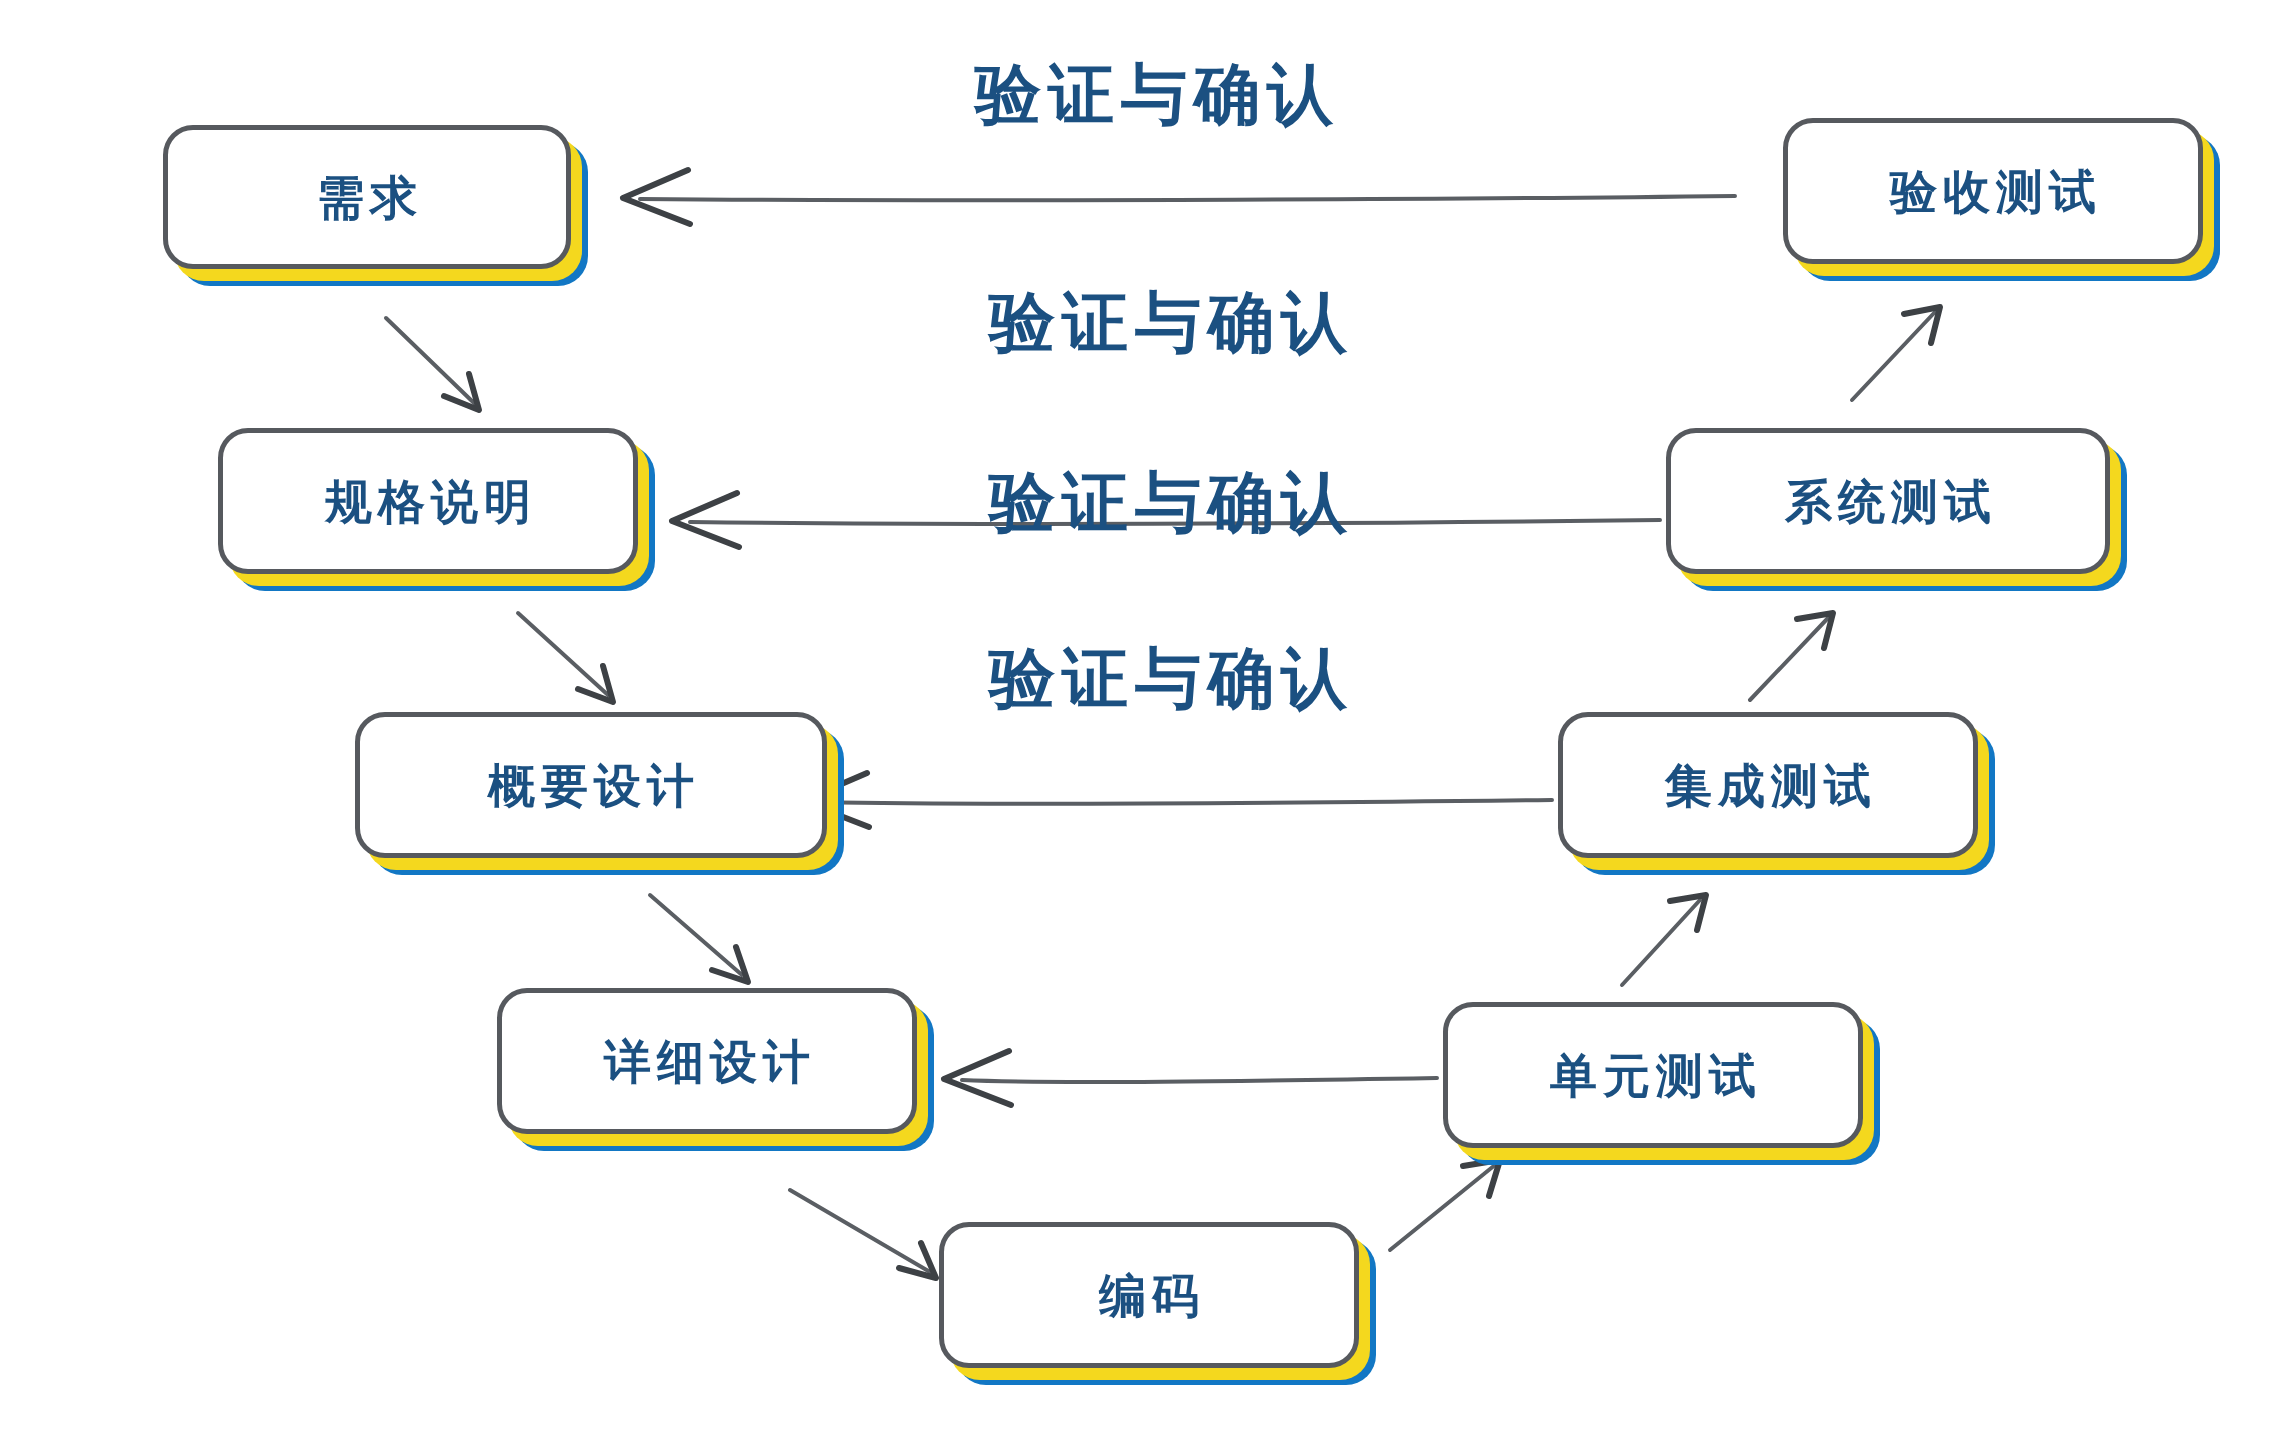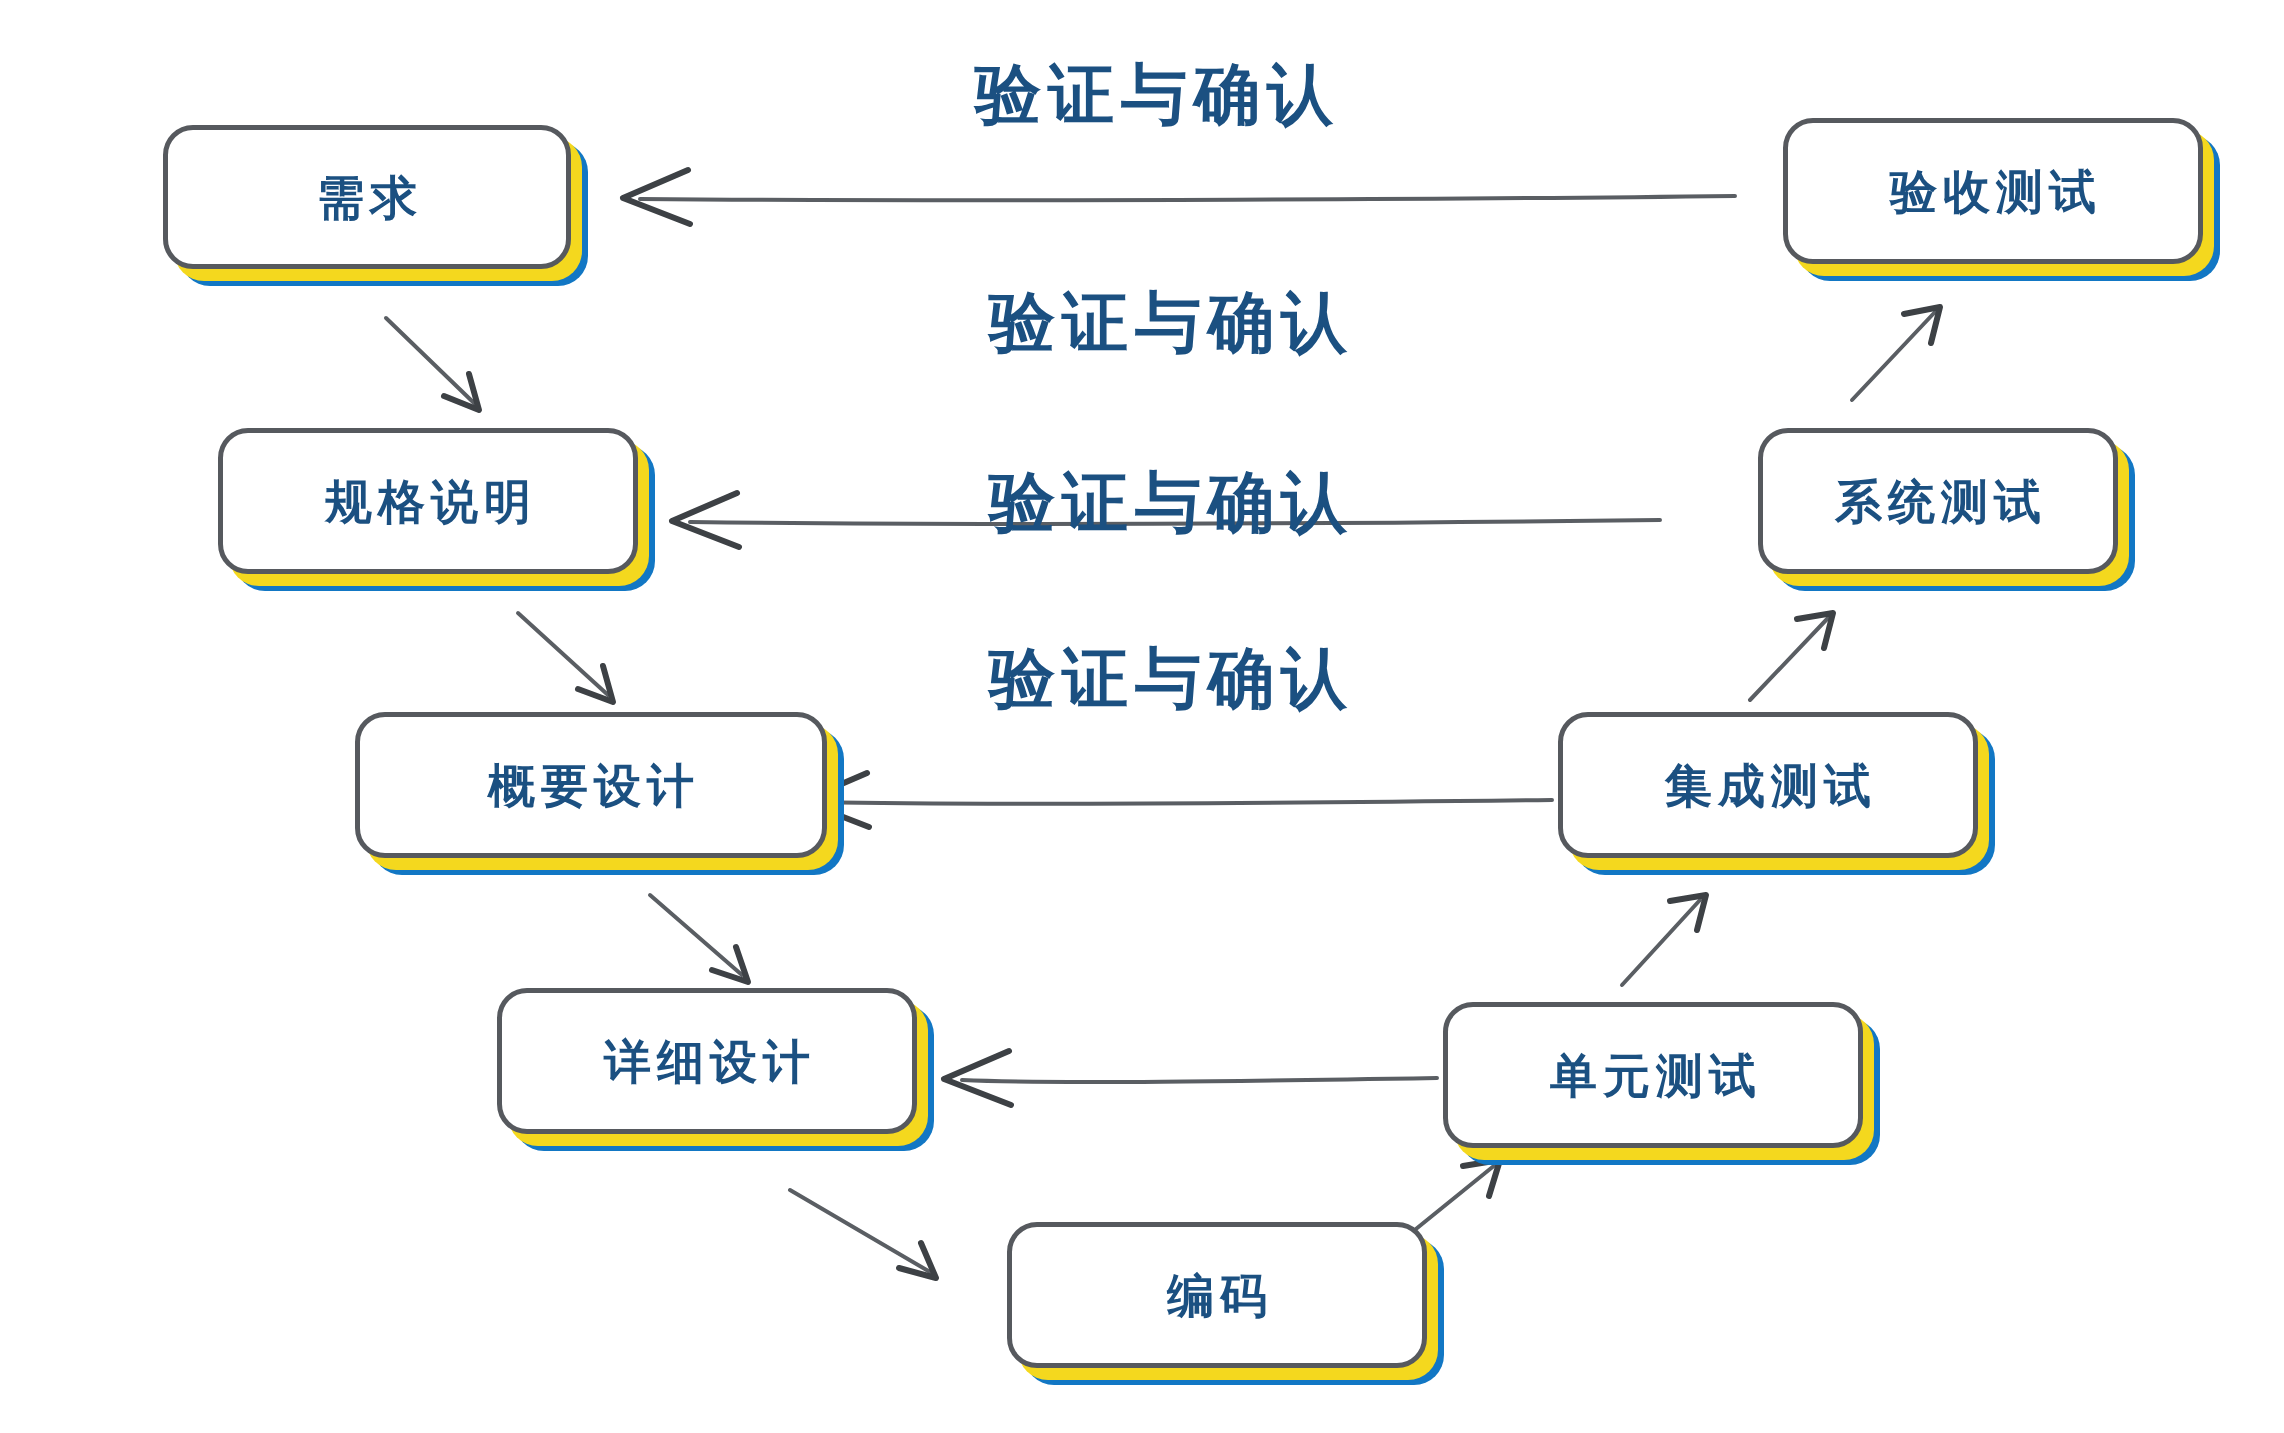--- a/index.html
+++ b/index.html
@@ -194,35 +194,35 @@
     <div class="label">概要设计</div>
   </div>
 
   <div class="node" style="left:497px; top:988px; width:420px; height:146px;">
     <div class="shadow-blue"></div>
     <div class="shadow-yellow"></div>
     <div class="face"></div>
     <div class="label">详细设计</div>
   </div>
 
-  <div class="node" style="left:1007px; top:1222px; width:420px; height:146px;">
+  <div class="node" style="left:939px; top:1222px; width:420px; height:146px;">
     <div class="shadow-blue"></div>
     <div class="shadow-yellow"></div>
     <div class="face"></div>
     <div class="label">编码</div>
   </div>
 
   <div class="node" style="left:1742px; top:118px; width:420px; height:146px;margin-left:41px;">
     <div class="shadow-blue"></div>
     <div class="shadow-yellow"></div>
     <div class="face"></div>
     <div class="label">验收测试</div>
   </div>
 
-  <div class="node" style="left:1758px; top:428px; width:360px; height:146px;">
+  <div class="node" style="left:1666px; top:428px; width:444px; height:146px;">
     <div class="shadow-blue"></div>
     <div class="shadow-yellow"></div>
     <div class="face"></div>
     <div class="label">系统测试</div>
   </div>
 
   <div class="node" style="left:1558px; top:712px; width:420px; height:146px;">
     <div class="shadow-blue"></div>
     <div class="shadow-yellow"></div>
     <div class="face"></div>

